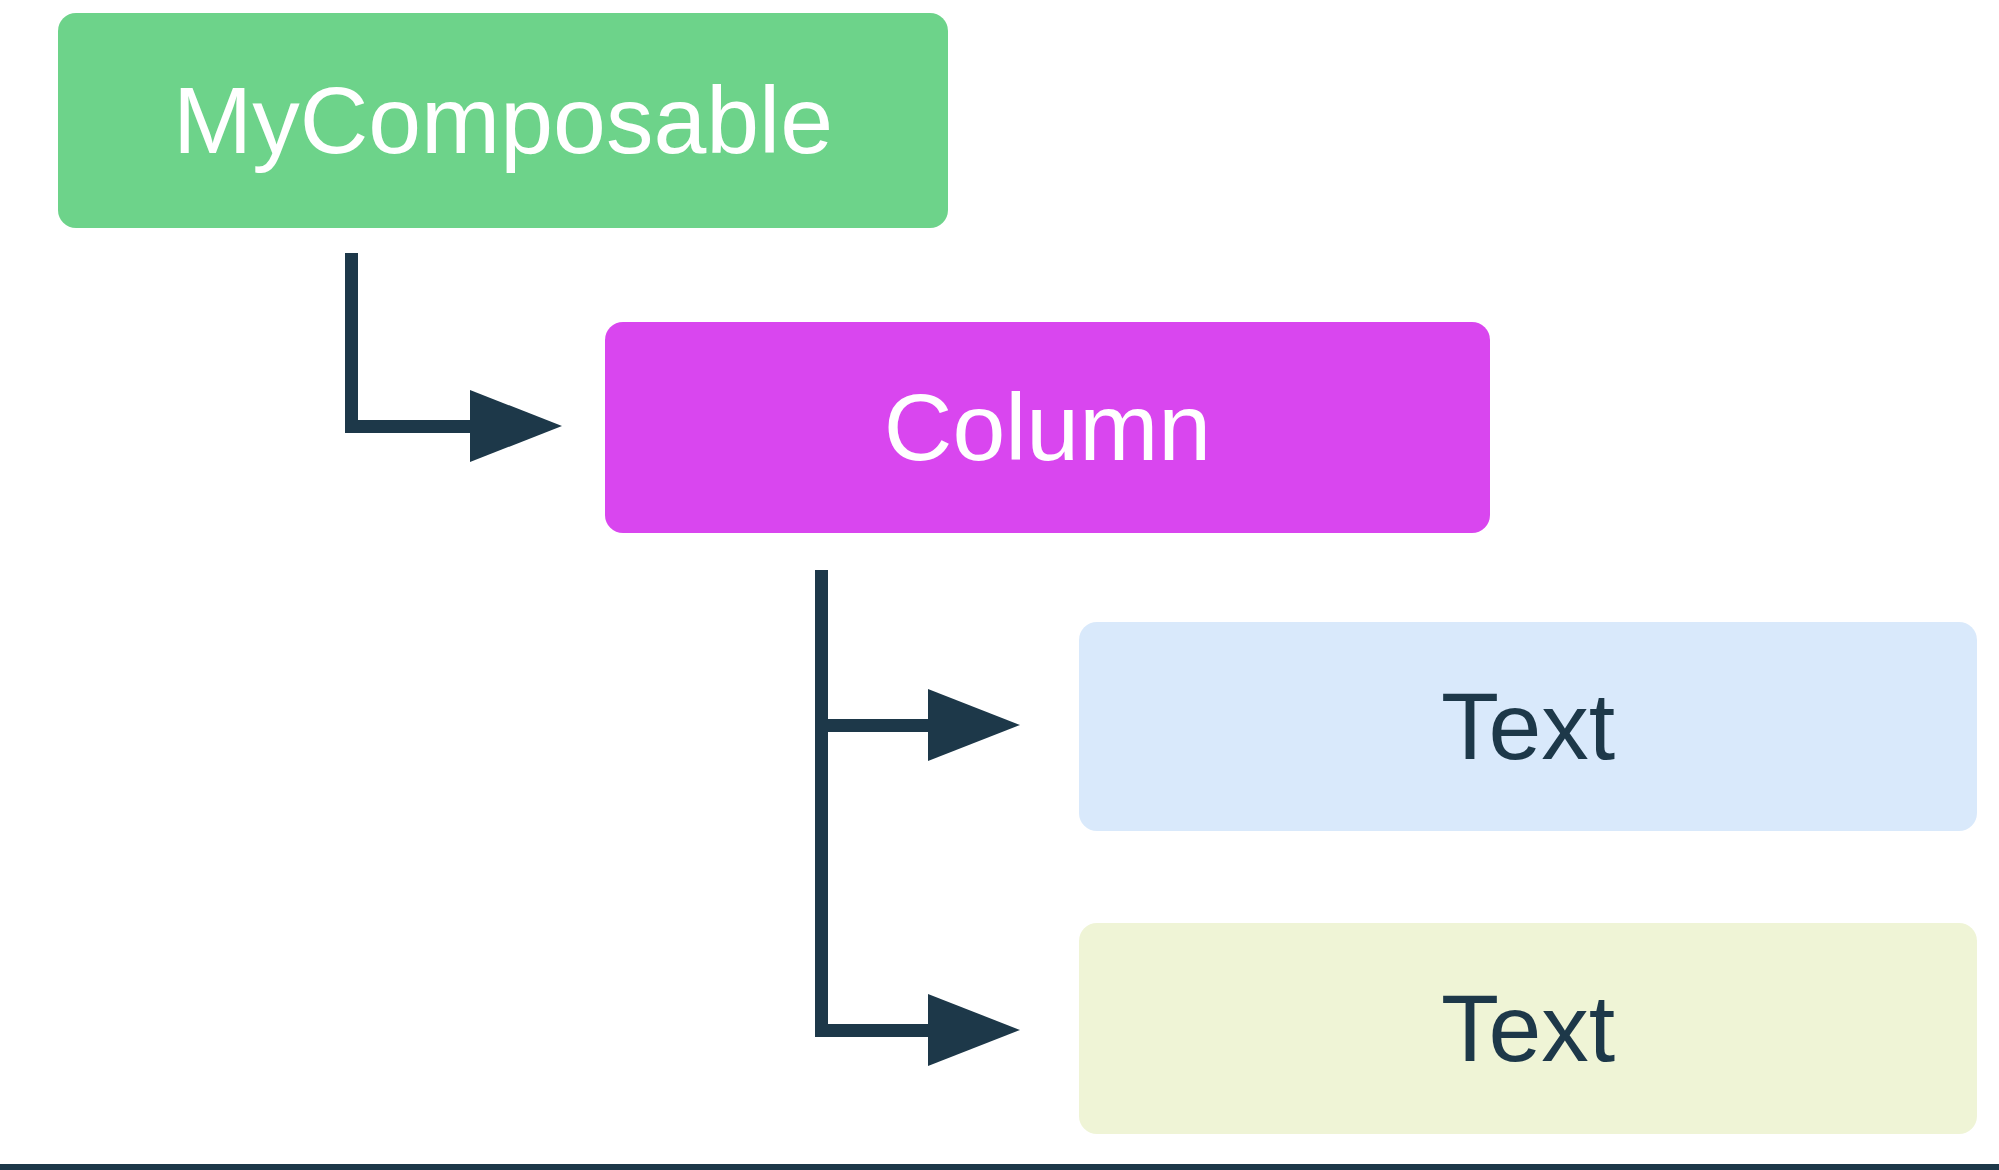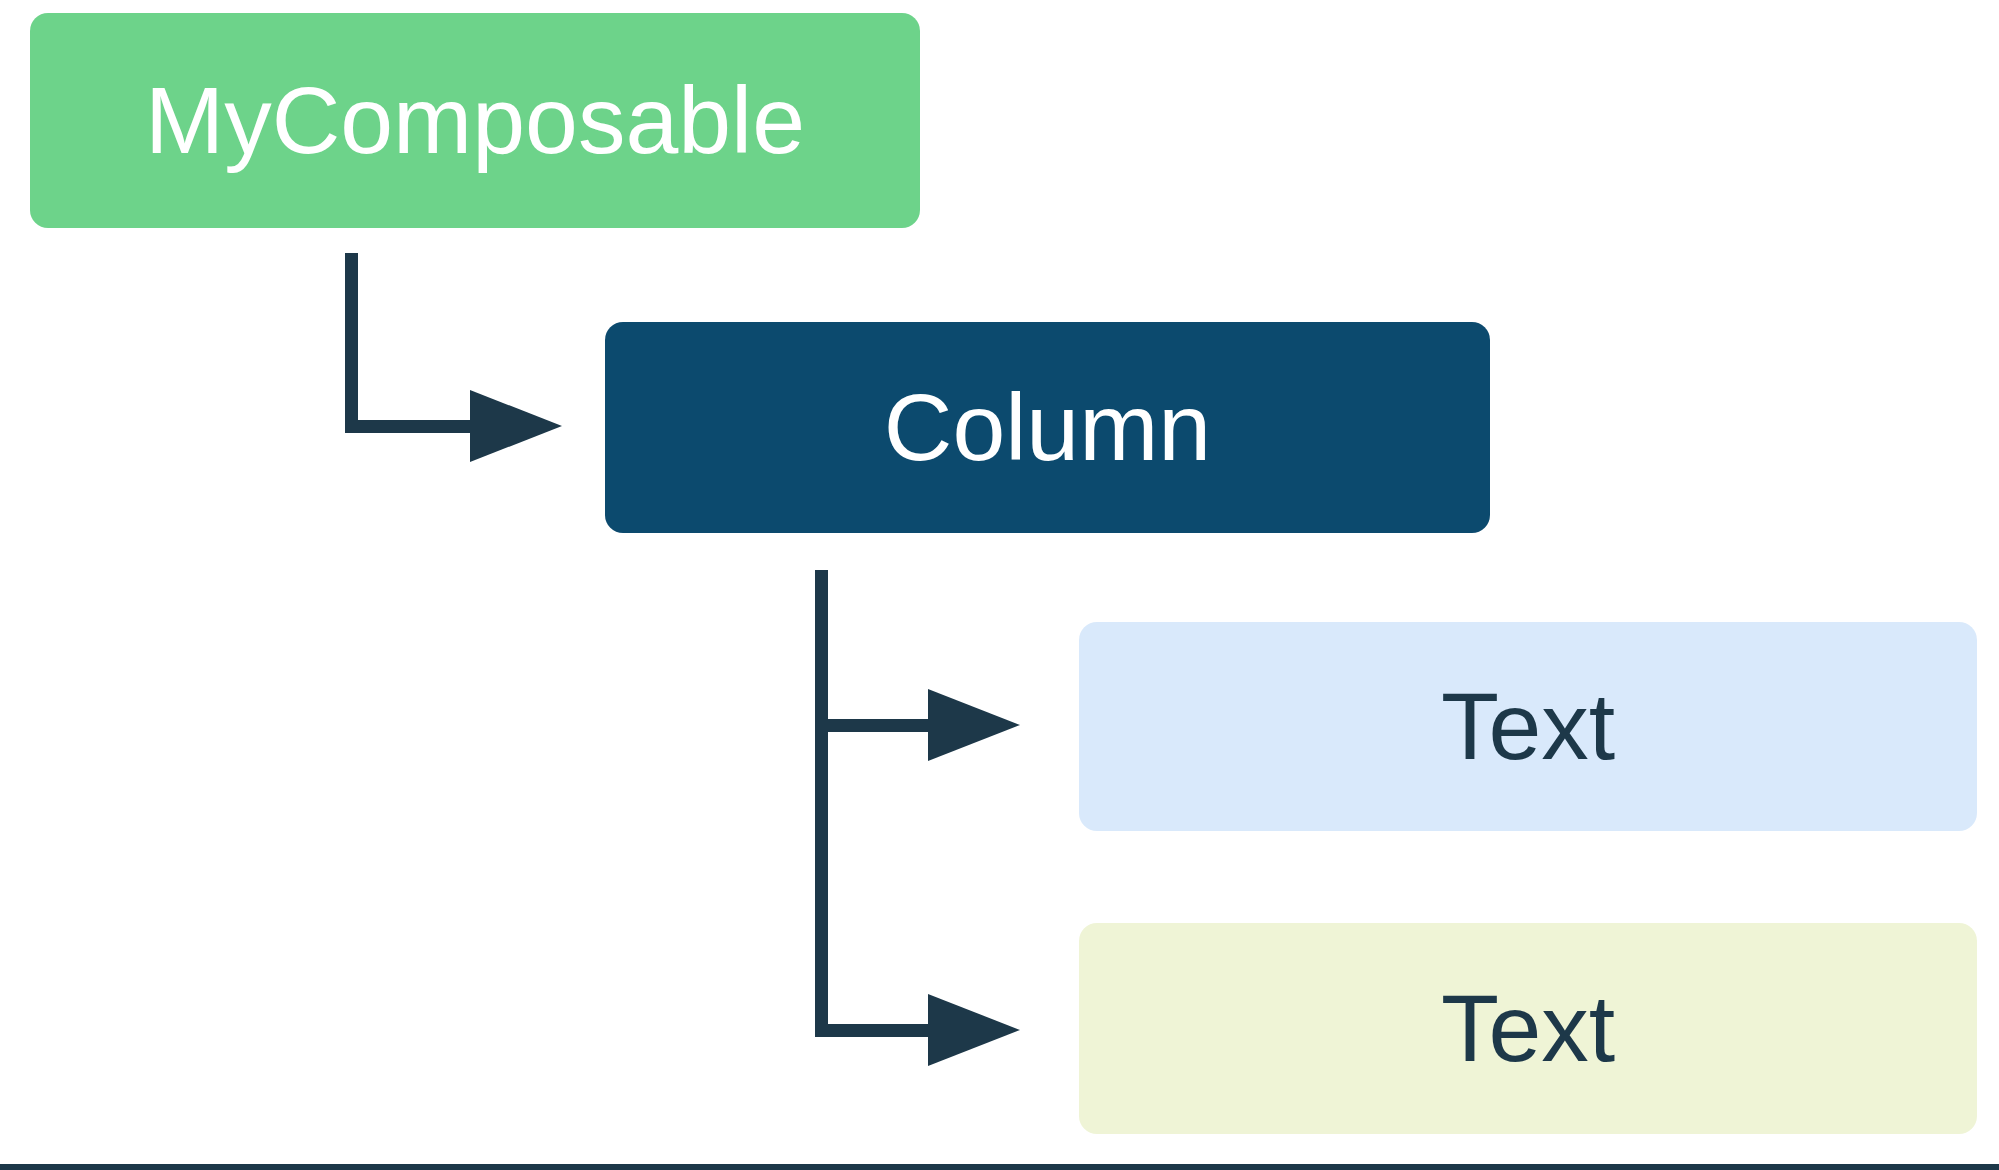--- a/index.html
+++ b/index.html
@@ -60,29 +60,29 @@
     width: 1999px;
     height: 6px;
     background: #1d3849;
   }
 </style>
 </head>
 <body>
 
 <div class="canvas">
 
-  <div class="node" id="node-root" style="background-color: rgb(109, 211, 138); color: rgb(255, 255, 255);">
+  <div class="node" id="node-root" style="background-color: rgb(109, 211, 138); color: rgb(255, 255, 255); margin-left: 28px;">
     <span class="node-label">MyComposable</span>
   </div>
 
   <div class="edge" id="c1-v" style="background-color: rgb(29, 56, 73);"></div>
   <div class="edge" id="c1-h" style="background-color: rgb(29, 56, 73);"></div>
   <div class="arrow-right" id="c1-arrow" style="border-left-color: rgb(29, 56, 73);"></div>
 
-  <div class="node" id="node-column" style="background-color: #0c4a6e; color: rgb(255, 255, 255);">
+  <div class="node" id="node-column" style="background-color: #d946ef; color: rgb(255, 255, 255);">
     <span class="node-label">Column</span>
   </div>
 
   <div class="edge" id="c2-v" style="background-color: rgb(29, 56, 73);"></div>
   <div class="edge" id="c2-h1" style="background-color: rgb(29, 56, 73);"></div>
   <div class="arrow-right" id="c2-arrow1" style="border-left-color: rgb(29, 56, 73);"></div>
   <div class="edge" id="c2-h2" style="background-color: rgb(29, 56, 73);"></div>
   <div class="arrow-right" id="c2-arrow2" style="border-left-color: rgb(29, 56, 73);"></div>
 
   <div class="node" id="node-text1" style="background-color: rgb(217, 233, 251); color: rgb(29, 56, 73);">

